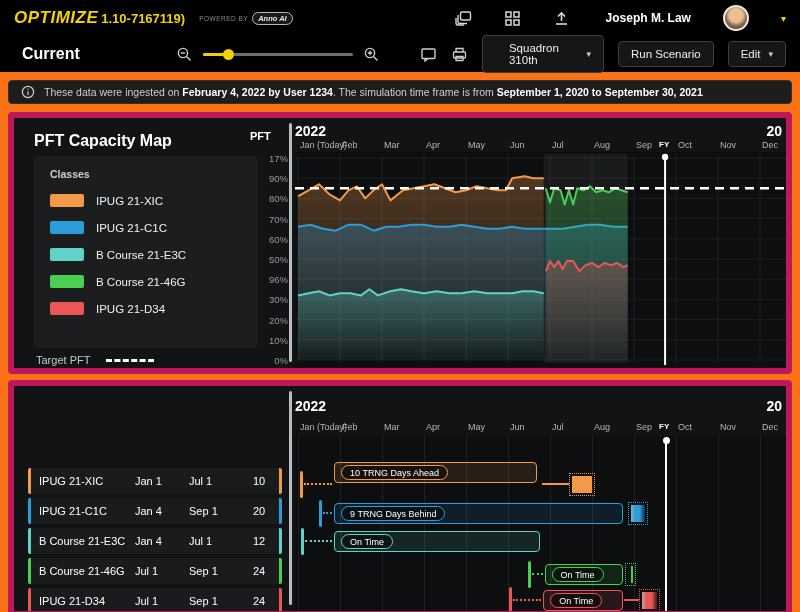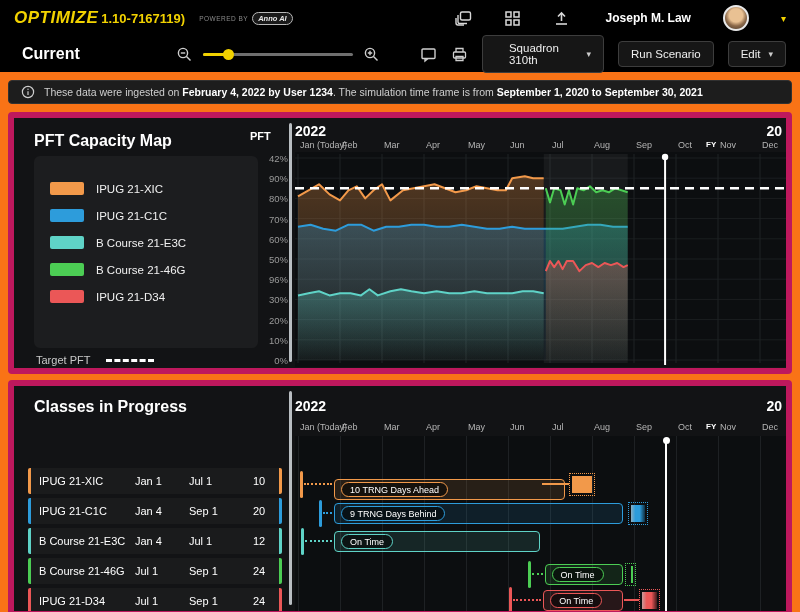--- a/index.html
+++ b/index.html
@@ -55,21 +55,21 @@
   .y-axis { position:absolute; left:236px; top:34px; width:38px; height:215px; }
   .y-axis span { position:absolute; right:0; font-size:9.5px; color:#9a9a9a; }
 
   
   .chart-col { position:absolute; left:275px; top:0; bottom:0; right:0; }
   .scroll-handle { position:absolute; left:0; top:5px; bottom:6px; width:2.5px; background:#b9bec2; border-radius:2px; cursor:grab; }
   .year-row { position:absolute; left:6px; right:4px; height:16px; color:#fff; font-weight:bold; font-size:14px; }
   .year-right { position:absolute; right:0; top:0; }
   .months-row { position:absolute; left:6px; right:4px; height:12px; }
   .months-row span { position:absolute; font-size:9px; color:#b5b5b5; white-space:nowrap; }
-  .months-row .fy { font-size:8px; font-weight:bold; color:#fff;margin-left:47px; }
+  .months-row .fy { font-size:8px; font-weight:bold; color:#fff; }
   .plot-wrap { position:absolute; left:6px; }
 
   
   .table-head { position:absolute; left:14px; top:46px; width:254px; display:grid; grid-template-columns:96px 54px 56px 1fr; color:#fff; font-size:10px; font-weight:bold; line-height:1.25; }
   .table-head .th { padding:2px 0 2px 8px; }
   .table-head .th:first-child { padding-left:8px; }
   .table-head .th + .th { border-left:1.5px solid #6a6a6a; }
   .table-head .th:last-child { text-align:right; padding-right:4px; }
   .class-rows { position:absolute; left:14px; top:82px; width:254px; }
   .crow { display:grid; grid-template-columns:96px 54px 56px 1fr; align-items:center; height:26px; margin-bottom:4px; background:#1a1b1c; border-left:3px solid; border-right:3px solid; border-radius:2px; font-size:11px; color:#fff; cursor:pointer; }
@@ -170,20 +170,21 @@
         <circle cx="7" cy="4.2" r="0.7" fill="#cfcfcf" stroke="none"></circle>
     </svg>
     <span>
       <span>These data were ingested on </span><b>February 4, 2022 by User 1234</b><span>. The simulation time frame is from </span><b>September 1, 2020 to September 30, 2021</b>
     </span>
   </div>
 
   <section class="panel panel-capacity">
     <div class="panel-title" style="top:14px;">PFT Capacity Map</div>
     <div class="legend-box">
+      <div class="legend-title">Classes</div>
       <div id="legend-items">
           <div class="legend-item">
        <span class="swatch" style="background:#f2994a"></span>
        <span class="legend-label">IPUG 21-XIC</span>
           </div>
           <div class="legend-item">
        <span class="swatch" style="background:#2d9cdb"></span>
        <span class="legend-label">IPUG 21-C1C</span>
           </div>
           <div class="legend-item">
@@ -199,21 +200,21 @@
        <span class="legend-label">IPUG 21-D34</span>
           </div>
         </div>
     </div>
     <div class="target-row">
       <span class="target-label">Target PFT</span>
       <span class="target-dash"></span>
     </div>
     <div class="axis-title">PFT</div>
     <div class="y-axis" id="cap-yaxis">
-        <span style="top:1px">42%</span>
+        <span style="top:1px">17%</span>
         <span style="top:21.2px">90%</span>
         <span style="top:41.4px">80%</span>
         <span style="top:61.599999999999994px">70%</span>
         <span style="top:81.8px">60%</span>
         <span style="top:102px">50%</span>
         <span style="top:122.2px">96%</span>
         <span style="top:142.4px">30%</span>
         <span style="top:162.6px">20%</span>
         <span style="top:182.8px">10%</span>
         <span style="top:203px">0%</span>
@@ -297,21 +298,20 @@
             <path d="M250.8,208 L250.8,119.1 L255.0,109.0 L259.2,115.1 L263.4,109.0 L267.6,117.1 L271.8,109.0 L278.1,109.0 L284.4,119.1 L290.7,113.1 L297.0,111.0 L303.3,115.1 L309.6,111.0 L315.9,113.1 L322.2,111.0 L328.5,115.1 L332.7,113.1 L332.7,208 Z" fill="url(#ag4)"></path>
             <polyline points="250.8,119.1 255.0,109.0 259.2,115.1 263.4,109.0 267.6,117.1 271.8,109.0 278.1,109.0 284.4,119.1 290.7,113.1 297.0,111.0 303.3,115.1 309.6,111.0 315.9,113.1 322.2,111.0 328.5,115.1 332.7,113.1" fill="none" stroke="#eb5757" stroke-width="2" stroke-linejoin="round"></polyline>
             <line x1="0" y1="36.3" x2="507" y2="36.3" stroke="#fff" stroke-width="2.5" stroke-dasharray="9 6"></line>
             <line x1="370.08" y1="5" x2="370.08" y2="213" stroke="#fff" stroke-width="2"></line>
             <circle cx="370.08" cy="5" r="3.2" fill="#fff"></circle>
           </svg></div>
     </div>
   </section>
 
   <section class="panel panel-classes">
-    <div class="panel-title" style="top:12px;">Classes in Progress</div>
     <div class="class-rows" id="class-rows">
         <div class="crow" style="border-color:#f2994a">
        <div>IPUG 21-XIC</div>
        <div>Jan 1</div>
        <div>Jul 1</div>
        <div>10</div>
         </div>
         <div class="crow" style="border-color:#2d9cdb">
        <div>IPUG 21-C1C</div>
        <div>Jan 4</div>
@@ -364,21 +364,21 @@
           <div class="gline" style="left:171px"></div>
           <div class="gline" style="left:213px"></div>
           <div class="gline" style="left:255px"></div>
           <div class="gline" style="left:297px"></div>
           <div class="gline" style="left:339px"></div>
           <div class="gline" style="left:381px"></div>
           <div class="gline" style="left:423px"></div>
           <div class="gline" style="left:465px"></div>
           <div class="gtick" style="left:4.94px;top:35px;background:#f2994a"></div>
           <div class="gdot" style="left:8.940000000000001px;width:28.18px;top:47px;border-color:#f2994a"></div>
-          <div class="gbar" style="left:39.12px;width:231px;top:43px;border-color:#f2994a;background:#f2994a1f">
+          <div class="gbar" style="left:39.12px;width:203px;top:26px;border-color:#f2994a;background:#f2994a1f">
             <span class="pill" style="border-color:#f2994a">10 TRNG Days Ahead</span>
           </div>
           <div class="gsolid" style="left:246.6px;width:27.30000000000004px;top:47px;border-color:#f2994a"></div>
           <div class="gblock" style="left:273.90000000000003px;width:26.039999999999964px;top:37px;border-color:#f2994a;background:#f2994a"></div>
           <div class="gtick" style="left:23.84px;top:64px;background:#2d9cdb"></div>
           <div class="gdot" style="left:27.84px;width:9.279999999999998px;top:76px;border-color:#2d9cdb"></div>
           <div class="gbar" style="left:39.12px;width:289.38px;top:67px;border-color:#2d9cdb;background:#2d9cdb1f">
             <span class="pill" style="border-color:#2d9cdb">9 TRNG Days Behind</span>
           </div>
           <div class="gblock" style="left:332.7px;width:20.160000000000025px;top:66px;border-color:#2d9cdb;background:linear-gradient(90deg, #ffffffb3 0%, #2d9cdb 35%, #2d9cdb 60%, #00000099 100%)"></div>

